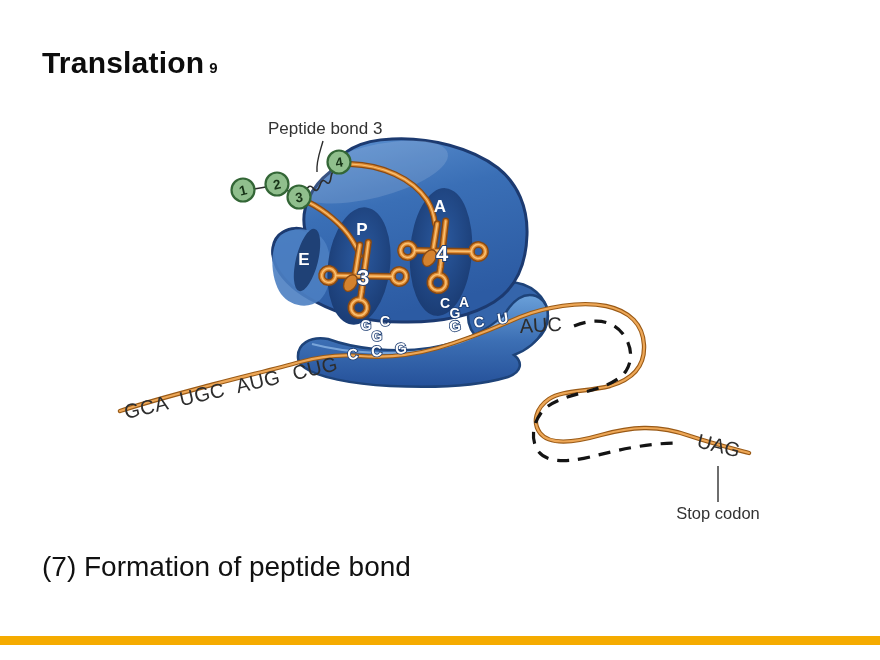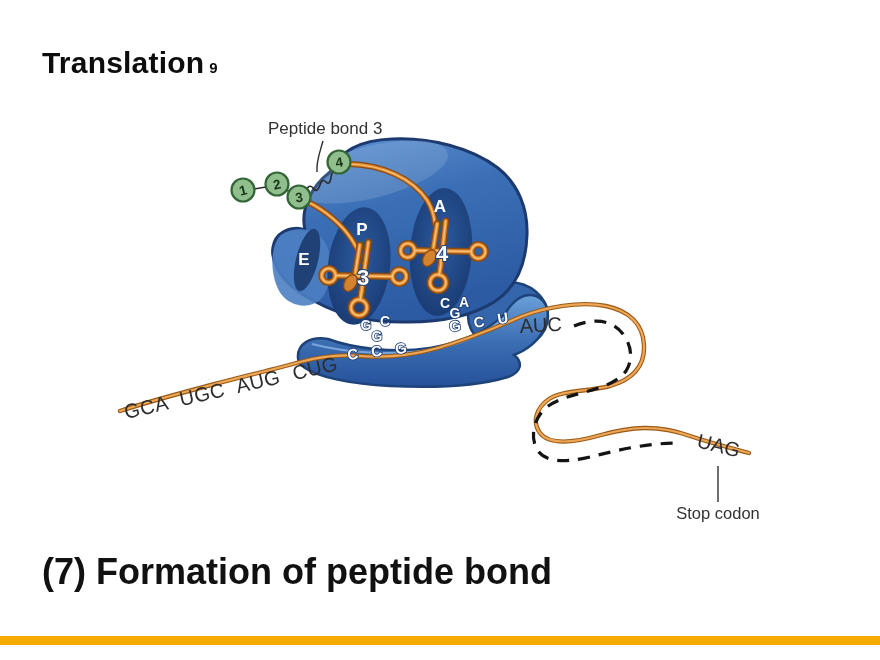--- a/index.html
+++ b/index.html
@@ -3,21 +3,21 @@
 <meta charset="utf-8">
 <style>
   html,body{margin:0;padding:0;background:#e9e9e9;}
   .slide{
     position:relative;width:880px;height:660px;background:#ffffff;
     font-family:"Liberation Sans", sans-serif;overflow:hidden;margin:0 auto;
   }
   .title-row{position:absolute;left:42px;top:46px;color:#0d0d0d;}
   .title-main{font-size:30px;font-weight:bold;letter-spacing:0.2px;}
   .title-num{font-size:15px;font-weight:bold;margin-left:5px;vertical-align:baseline;}
-  .caption{position:absolute;left:42px;top:551px;font-size:36px;color:#111;font-weight:700;}
+  .caption{position:absolute;left:42px;top:551px;font-size:28px;color:#111;font-weight:400;}
   .footer-bar{position:absolute;left:0;top:636px;width:880px;height:9px;background:#f5ab00;}
   svg{position:absolute;left:0;top:0;}
   svg text{font-family:"Liberation Sans", sans-serif;}
   .site-label{fill:#ffffff;font-weight:bold;font-size:17px;}
   .trna-num{fill:#ffffff;font-weight:bold;font-size:22px;paint-order:stroke;stroke:#1e4076;stroke-width:2px;}
   .base-letter{fill:#ffffff;font-weight:bold;font-size:14px;paint-order:stroke;stroke:#1b3c72;stroke-width:1.6px;}
   .codon{fill:#ffffff;font-weight:bold;font-size:15px;letter-spacing:4.5px;paint-order:stroke;stroke:#1b3c72;stroke-width:1.6px;}
   .dark-label{fill:#2d2d2d;font-size:20px;}
   .small-label{fill:#333;font-size:16.5px;}
   .aa-num{fill:#173317;font-weight:bold;font-size:13.5px;}

